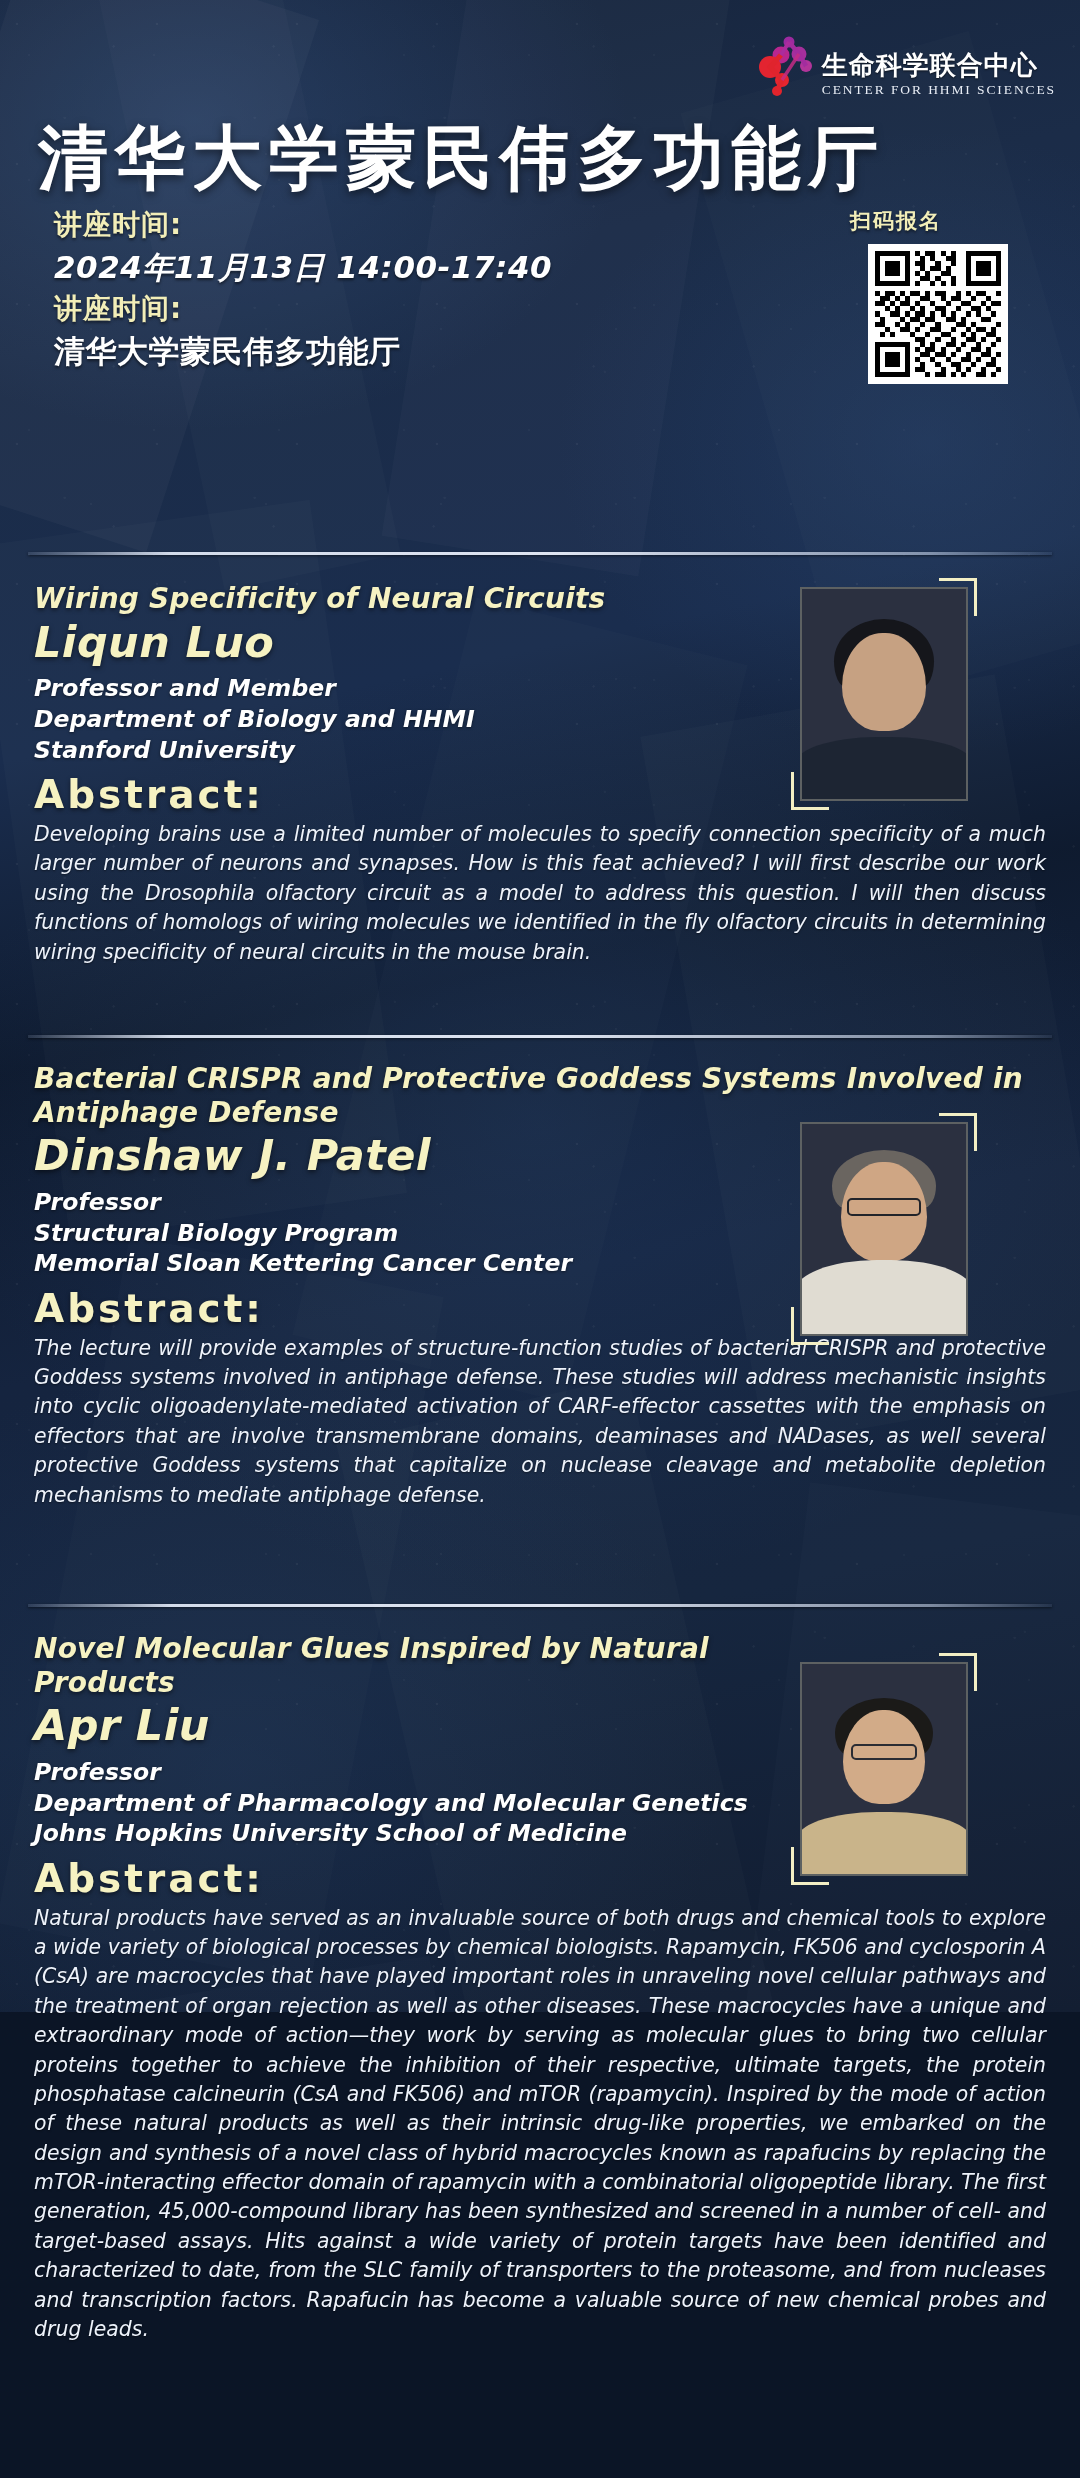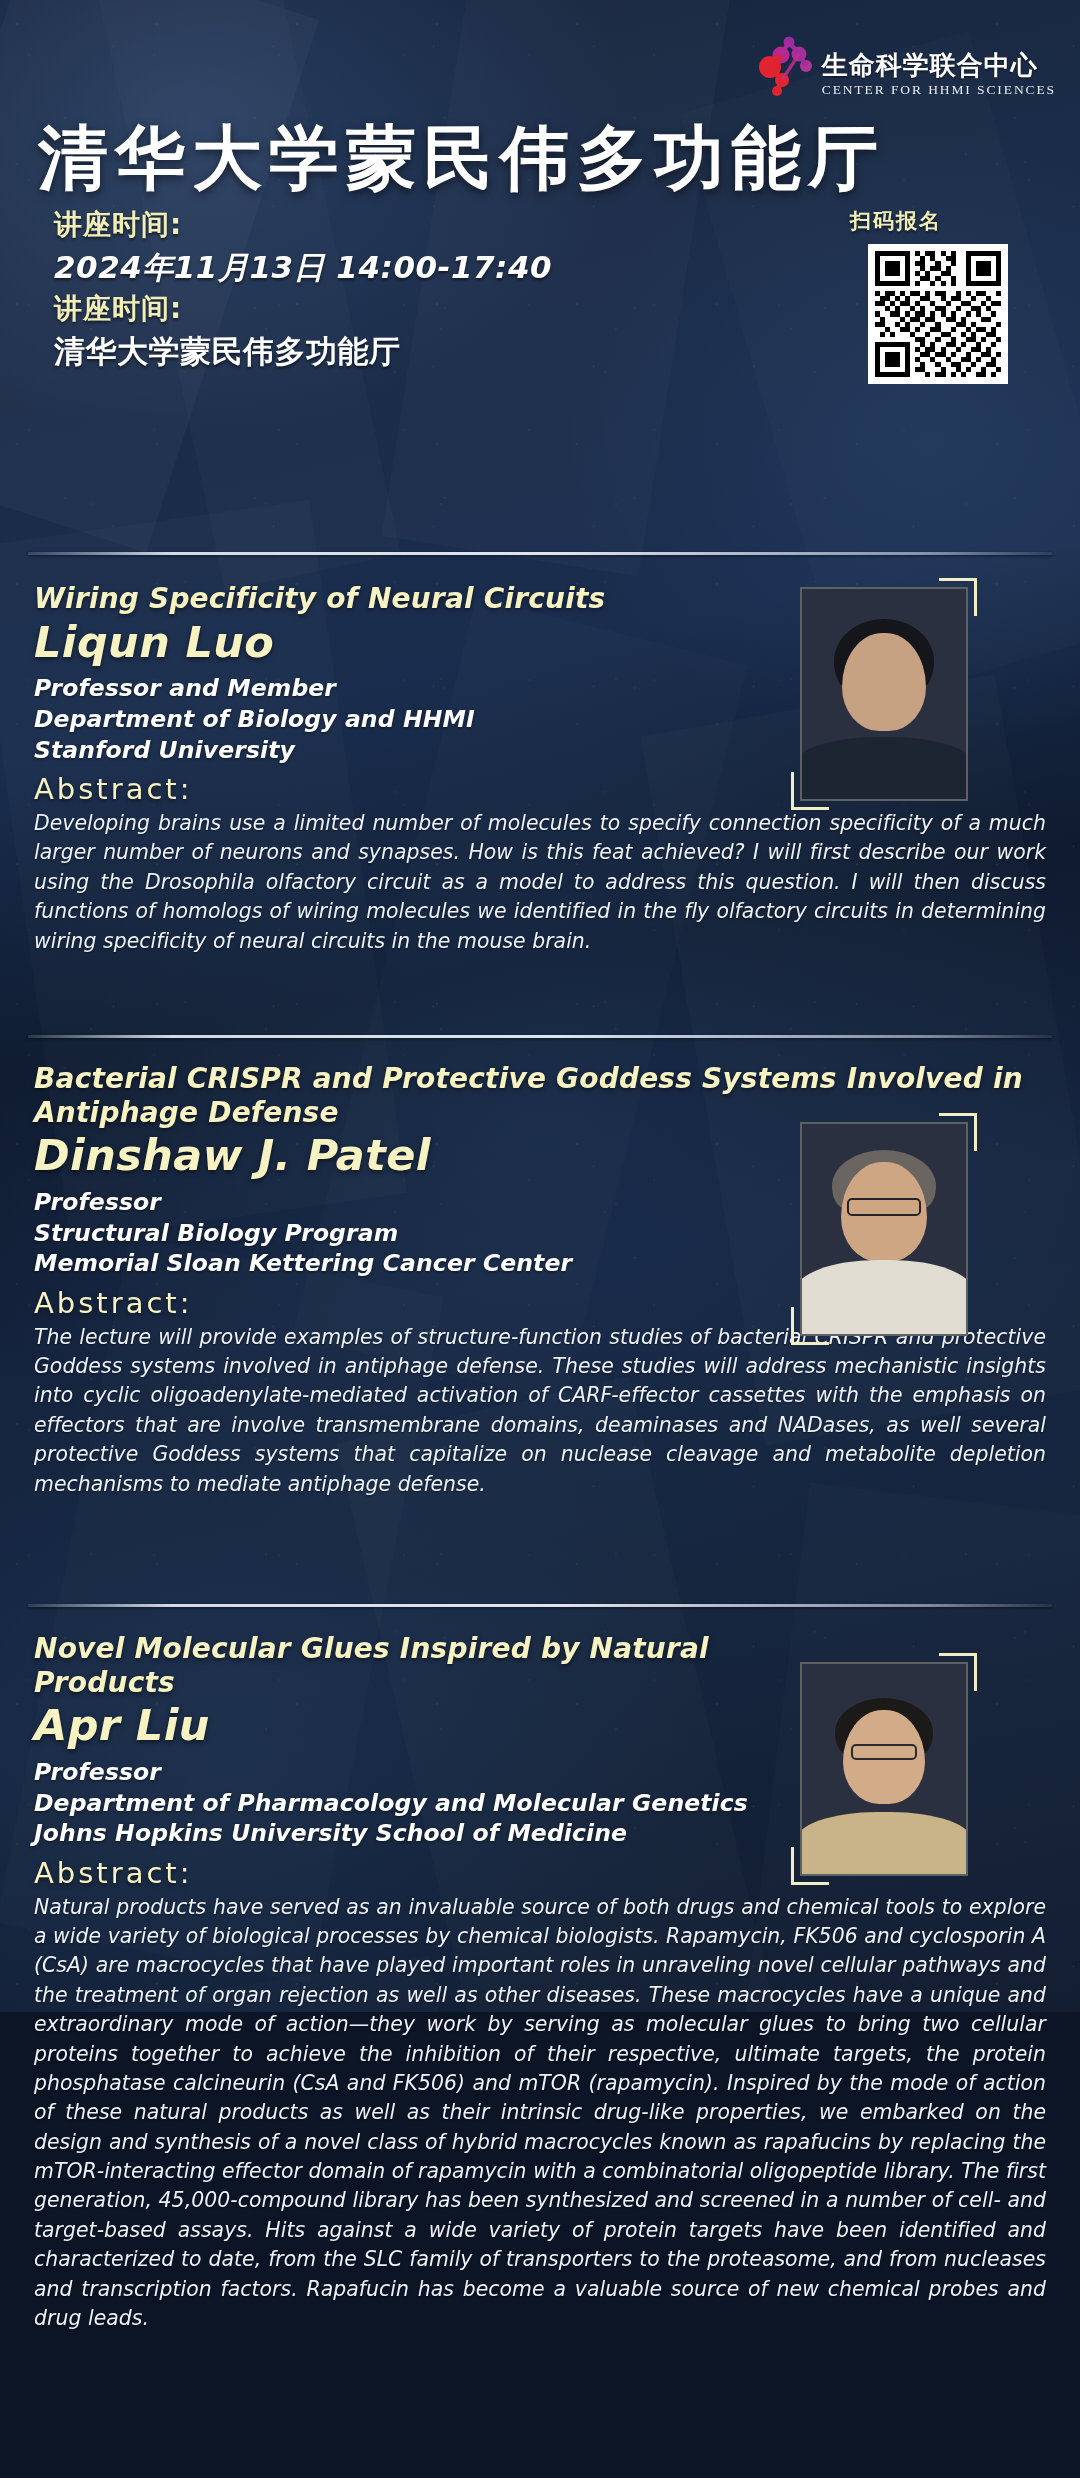--- a/index.html
+++ b/index.html
@@ -92,21 +92,21 @@
     font-family:"DejaVu Sans",sans-serif;font-style:italic;font-weight:bold;
     font-size:43px;line-height:1.16;color:#f6f2c2;letter-spacing:.4px;margin-top:2px;
     text-shadow:0 2px 5px rgba(0,0,0,.55);
   }
   .affil{
     font-family:"DejaVu Sans",sans-serif;font-style:italic;font-weight:bold;
     font-size:23.5px;line-height:1.30;color:#ffffff;letter-spacing:.1px;margin-top:6px;
     text-shadow:0 1px 3px rgba(0,0,0,.5);
   }
   .abstract-label{
-    font-family:"DejaVu Sans",sans-serif;font-size:29px;font-weight:normal;
+    font-family:"DejaVu Sans",sans-serif;font-size:39px;font-weight:bold;
     color:#f6f2c2;letter-spacing:3px;margin-top:7px;
     text-shadow:0 2px 4px rgba(0,0,0,.5);
   }
   .abstract-body{
     font-family:"DejaVu Sans",sans-serif;font-style:italic;
     font-size:20.4px;line-height:1.44;color:#eef3fb;text-align:justify;
     letter-spacing:.05px;margin-top:3px;
     text-shadow:0 1px 2px rgba(0,0,0,.45);
   }
 

